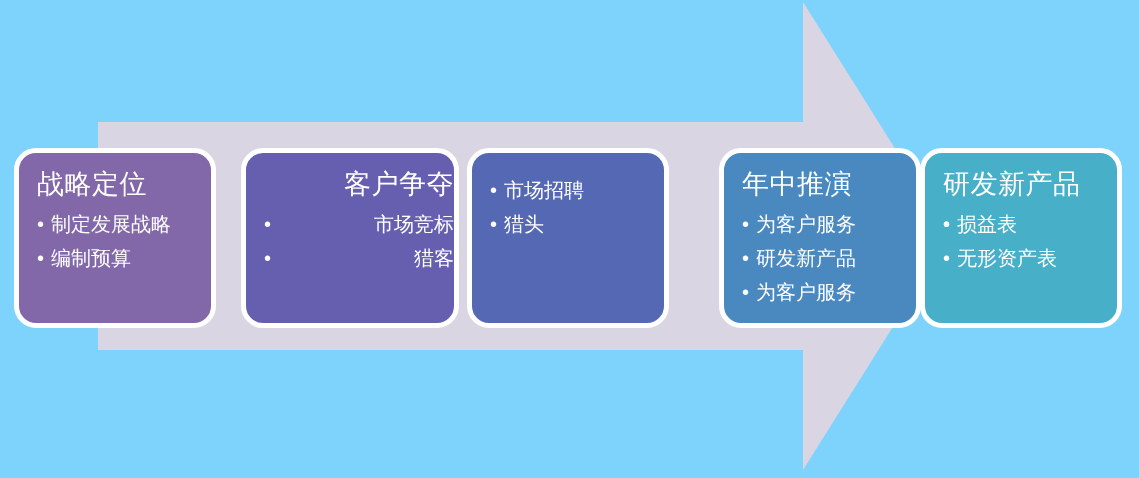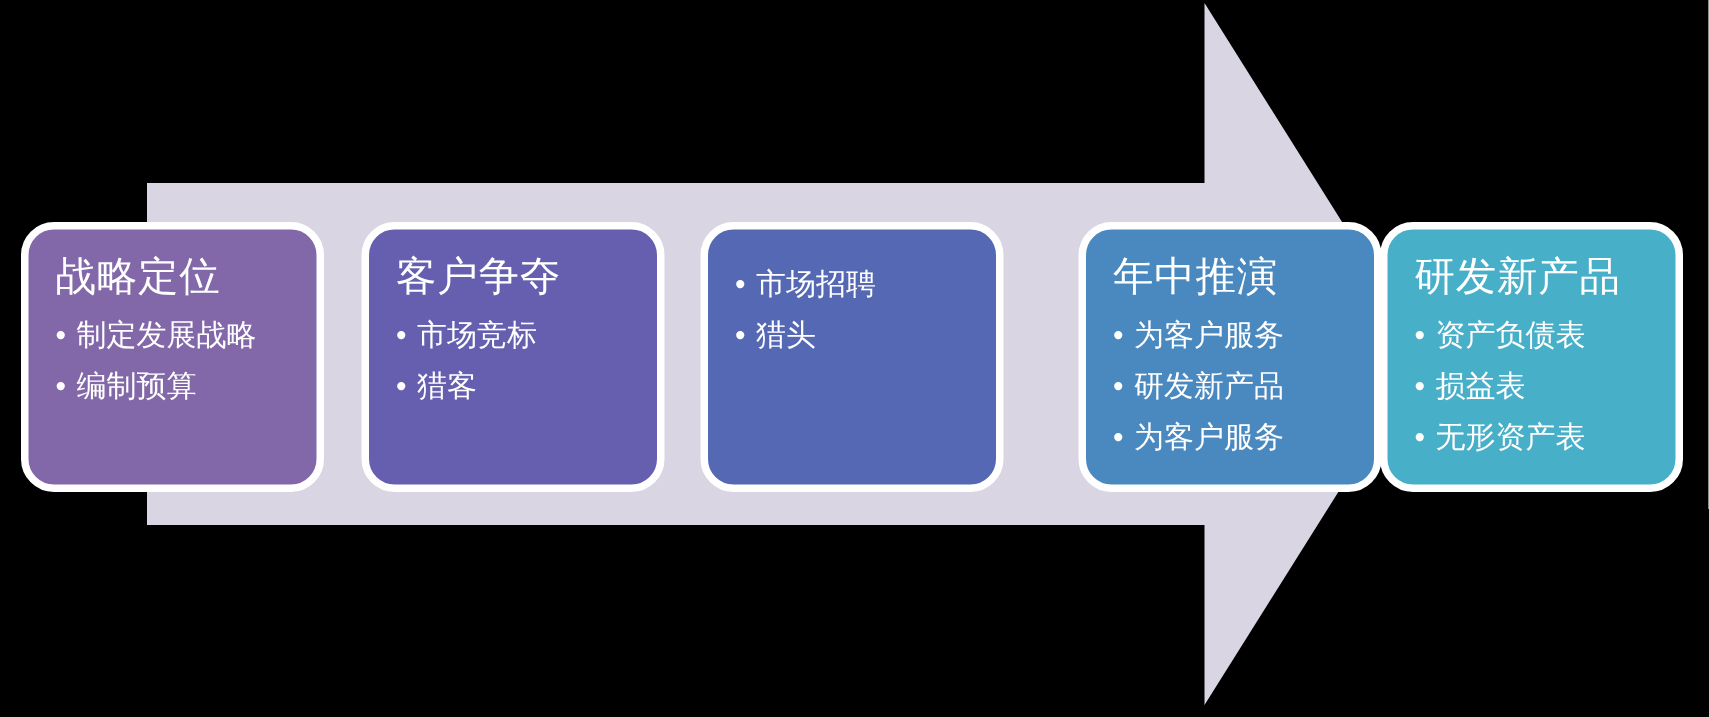--- a/index.html
+++ b/index.html
@@ -7,21 +7,21 @@
     padding: 0;
     background: #ffffff;
   }
   body {
     font-family: "Liberation Sans", "DejaVu Sans", sans-serif;
   }
   #canvas {
     position: relative;
     width: 1139px;
     height: 478px;
-    background: #000000;
+    background: #7dd3fc;
     overflow: hidden;
   }
   
   #arrow-layer {
     position: absolute;
     left: 0;
     top: 0;
     width: 1139px;
     height: 478px;
   }
@@ -78,21 +78,21 @@
   <div class="step-box" style="left: 14px; top: 148px; width: 202px; height: 180px; background: rgb(130, 104, 168); border-color: rgb(255, 255, 255);">
     <div class="step-inner">
       <div class="step-title">战略定位</div>
       <ul class="step-bullets">
         <li><span class="bullet-dot">•</span><span>制定发展战略</span></li>
         <li><span class="bullet-dot">•</span><span>编制预算</span></li>
       </ul>
     </div>
   </div>
 
-  <div class="step-box" style="left: 241px; top: 148px; width: 202px; height: 180px; background: rgb(102, 95, 175); border-color: rgb(255, 255, 255);">
+  <div class="step-box" style="left: 241px; top: 148px; width: 218px; height: 180px; background: rgb(102, 95, 175); border-color: rgb(255, 255, 255); text-align: right;">
     <div class="step-inner">
       <div class="step-title">客户争夺</div>
       <ul class="step-bullets">
         <li><span class="bullet-dot">•</span><span>市场竞标</span></li>
         <li><span class="bullet-dot">•</span><span>猎客</span></li>
       </ul>
     </div>
   </div>
 
   <div class="step-box" style="left: 467px; top: 148px; width: 202px; height: 180px; background: rgb(85, 104, 180); border-color: rgb(255, 255, 255);">
@@ -112,20 +112,20 @@
         <li><span class="bullet-dot">•</span><span>研发新产品</span></li>
         <li><span class="bullet-dot">•</span><span>为客户服务</span></li>
       </ul>
     </div>
   </div>
 
   <div class="step-box" style="left: 920px; top: 148px; width: 202px; height: 180px; background: rgb(72, 175, 201); border-color: rgb(255, 255, 255);">
     <div class="step-inner">
       <div class="step-title">研发新产品</div>
       <ul class="step-bullets">
-        <li><span class="bullet-dot">•</span><span>资产负债表</span></li>
+        <li><span class="bullet-dot">•</span></li>
         <li><span class="bullet-dot">•</span><span>损益表</span></li>
         <li><span class="bullet-dot">•</span><span>无形资产表</span></li>
       </ul>
     </div>
   </div>
 
 </div>
 
 </body></html>

